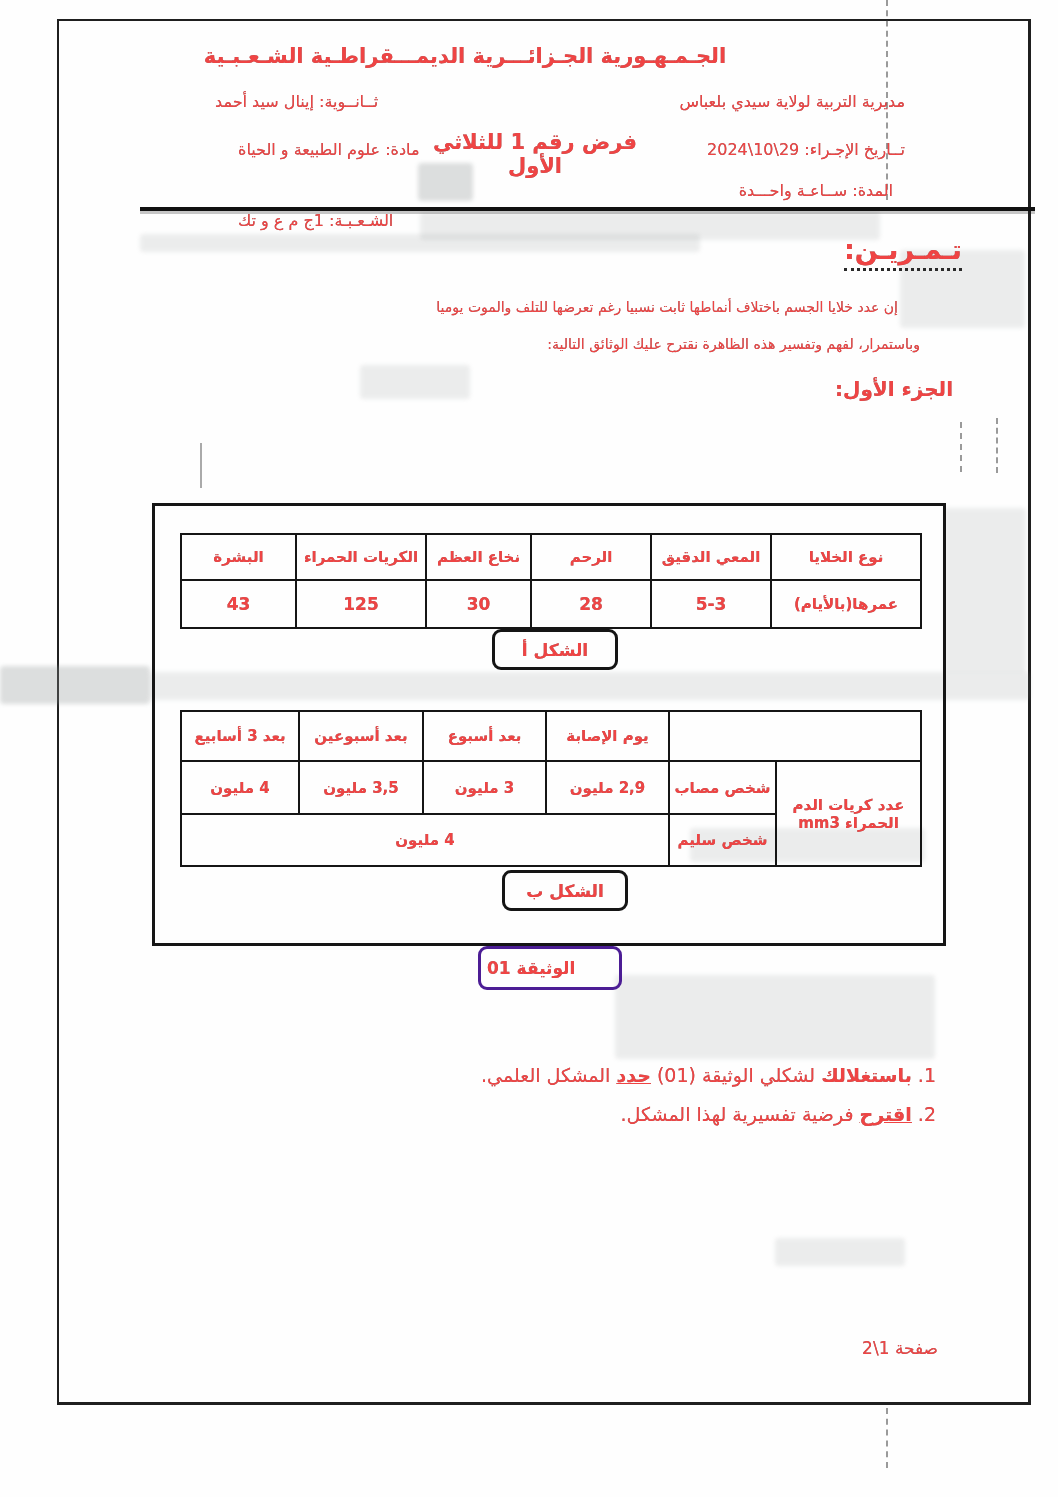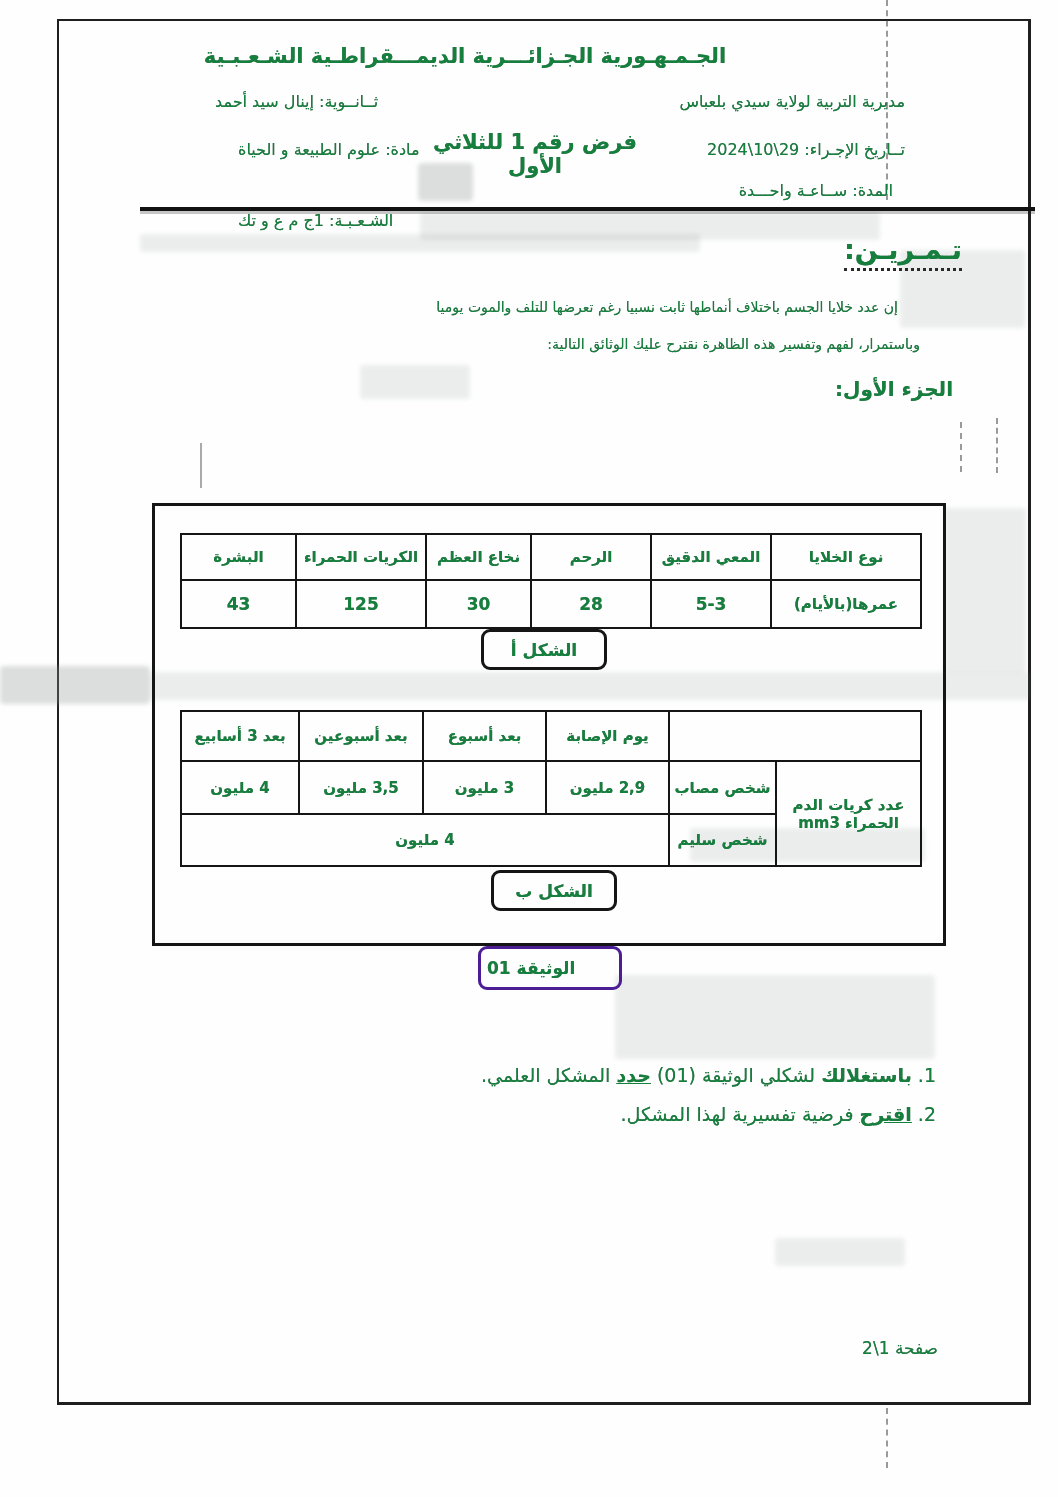--- a/index.html
+++ b/index.html
@@ -2,21 +2,21 @@
 <html lang="ar" dir="rtl"><head>
 <meta charset="utf-8">
 <style>
   html,body{margin:0;padding:0;background:#e8e8e8;}
   .page{
     position:relative;
     width:1058px;height:1497px;
     background:#fefefe;
     overflow:hidden;
     font-family:"DejaVu Sans", sans-serif;
-    color:#15803d;
+    color:#ef4444;
     direction:rtl;
     text-shadow:0 0 .5px rgba(20,20,20,.55);
   }
   .abs{position:absolute;}
   .b{font-weight:bold;}
   .u{text-decoration:underline;}
   .ltr{direction:ltr;unicode-bidi:embed;}
   
   .page-border{
     position:absolute;left:57px;top:19px;width:969px;height:1381px;
@@ -44,21 +44,21 @@
   .tableA{position:absolute;top:27px;right:21px;width:742px;}
   .tableA tr:nth-child(1){height:46px;}
   .tableA tr:nth-child(2){height:48px;}
   .tableB{position:absolute;top:204px;right:21px;width:742px;}
   .tableB tr:nth-child(1){height:50px;}
   .tableB tr:nth-child(2){height:53px;}
   .tableB tr:nth-child(3){height:52px;}
   .caption-box{
     position:absolute;border:3px solid #151515;border-radius:9px;
     font-size:17px;font-weight:bold;text-align:center;
-    padding:8px 6px 7px;background:#fefefe;
+    padding:8px 6px 7px;background:#fefefe;margin-left:11px;
   }
   .capA{top:123px;left:326px;width:108px;}
   .capB{top:364px;left:336px;width:108px;}
   .doc-label{left:478px;top:946px;width:126px;border:3px solid #4c1d95;border-radius:9px;
     font-size:17px;font-weight:bold;text-align:left;padding:9px 6px;}
   
   .questions{right:122px;top:1056px;font-size:19px;line-height:39px;text-align:right;}
   .footer{right:120px;top:1338px;font-size:17px;}
   
   .ghost{position:absolute;background:#8f9595;opacity:.16;filter:blur(2px);border-radius:4px;pointer-events:none;}

